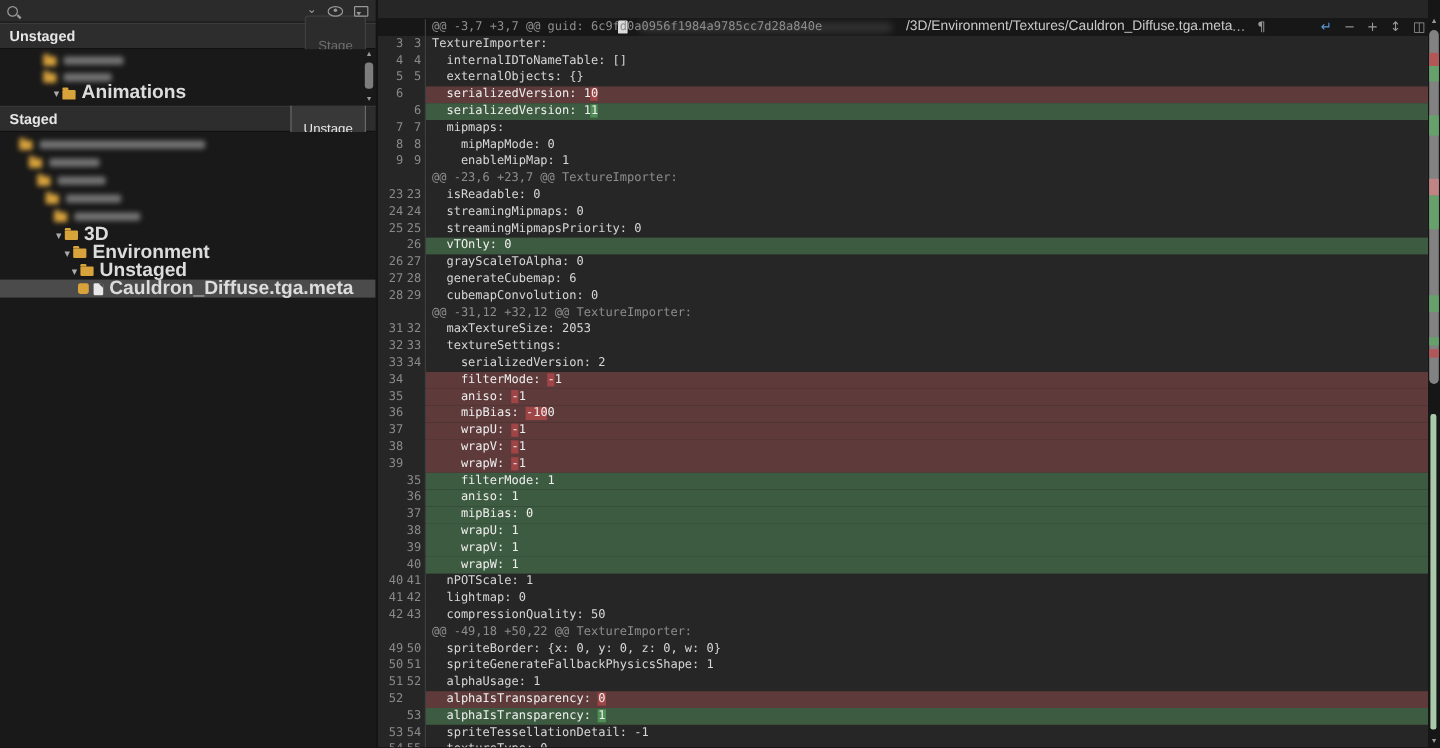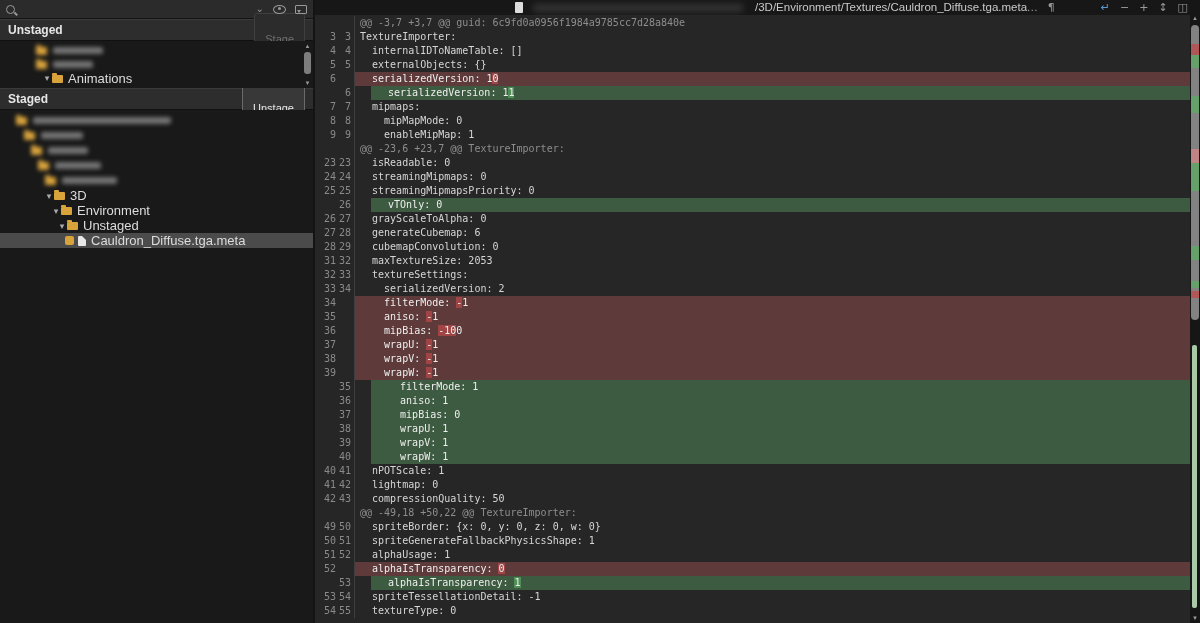--- a/index.html
+++ b/index.html
@@ -29,63 +29,63 @@
   .sec-title{font-size:12px;font-weight:bold;color:#e6e6e6;}
   .btn{margin-left:auto;font-size:11px;padding:19px 10px 2px;border-radius:3px;
        border:1px solid #6a6a6a;background:#383838;color:#e8e8e8;cursor:pointer;}
   .btn.disabled{border-color:#3f3f3f;background:#2c2c2c;color:#6f6f6f;}
 
   .tree{position:relative;background:#191919;overflow:hidden;}
   .tree.unstaged-list{height:47px;flex:none;padding-top:2px;box-sizing:border-box;}
   .tree.staged-list{flex:1;padding-top:3px;box-sizing:border-box;}
   .trow{height:14px;display:flex;align-items:center;box-sizing:border-box;}
   .staged-list .trow{height:15px;}
-  .trow .lbl{font-size:13px;color:#dcdcdc;margin-left:5px;white-space:nowrap;}
+  .trow .lbl{font-size:16px;color:#dcdcdc;margin-left:5px;white-space:nowrap;font-weight:bold;}
   .trow.sel{background:#4b4b4b;}
   .twist{color:#aaa;font-size:9px;width:10px;text-align:center;flex:none;}
   .fold{width:11px;height:8px;background:var(--folder);border-radius:1px;position:relative;flex:none;margin-top:1px;}
   .fold::before{content:"";position:absolute;top:-2px;left:0;width:5px;height:2px;
                 background:var(--folder);border-radius:1px 1px 0 0;}
   .ficon{width:8px;height:10px;background:#e8e8e8;border-radius:1px;flex:none;position:relative;margin-left:4px;}
   .ficon::after{content:"";position:absolute;right:0;top:0;border:2px solid #191919;
                 border-left-color:transparent;border-bottom-color:transparent;}
   .trow.sel .ficon::after{border-color:#4b4b4b;border-left-color:transparent;border-bottom-color:transparent;}
   .chk{width:9px;height:9px;background:var(--folder);border-radius:2px;flex:none;}
   .blurwrap{display:flex;align-items:center;filter:blur(2.2px);}
   .blob{height:7px;background:#8a8a8a;border-radius:2px;margin-left:6px;opacity:.8;}
 
   
   .mini-sb{position:absolute;right:1px;top:2px;width:9px;height:43px;}
   .mini-sb .ar{position:absolute;left:0;width:9px;text-align:center;font-size:6px;color:#999;line-height:6px;}
   .mini-sb .thumb{position:absolute;left:1px;top:9px;width:7px;height:22px;background:#7d7d7d;border-radius:3px;}
 
   
   .diffpane{position:absolute;left:315px;top:0;width:885px;height:623px;background:#262626;}
-  .titlebar{position:absolute;left:0;top:0;width:885px;height:15px;background:#171717;}
+  .titlebar{position:absolute;left:0;top:15px;width:885px;height:15px;background:#171717;}
   .titlebar .ficon2{position:absolute;left:200px;top:2px;width:8px;height:11px;background:#dcdcdc;border-radius:1px;}
   .titlebar .pathblur{position:absolute;left:218px;top:4px;width:210px;height:8px;background:#4a4a4a;
                       border-radius:2px;filter:blur(3px);opacity:.55;}
   .titlebar .path{position:absolute;left:440px;top:1px;font-size:11.5px;color:#c9c9c9;white-space:nowrap;}
   .titlebar .ticons{position:absolute;right:12px;top:0;height:15px;display:flex;align-items:center;}
   .ti{color:#9a9a9a;font-size:11px;line-height:15px;margin-left:10px;font-family:"DejaVu Sans",sans-serif;}
   .ti.blue{color:var(--accent);}
   .ti.gap{margin-left:46px;}
 
   .dlines{position:absolute;left:0;top:16px;width:875px;}
   .dl{display:flex;height:14px;line-height:14px;}
   .gut{flex:none;font-family:"DejaVu Sans Mono",monospace;font-size:10px;color:#8a8a8a;
        text-align:right;box-sizing:border-box;}
   .gut.old{width:23px;padding-right:2px;}
   .gut.new{width:16px;padding-right:3px;}
   .vsep{flex:none;width:1px;background:#3e3e3e;}
   .code{flex:1;white-space:pre;font-family:"DejaVu Sans Mono",monospace;font-size:10px;
         color:#d6d6d6;padding-left:5px;overflow:hidden;}
   .dl.hunk .code{color:#8d8d8d;}
   .dl.del .code{background:var(--removed-bg);color:#eee;}
-  .dl.add .code{background:var(--added-bg);color:#eee;margin-left:16px;}
+  .dl.add .code{background:var(--added-bg);color:#eee;}
   .dl.del .hl{background:var(--removed-hl);}
   .dl.add .hl{background:var(--added-hl);}
 
   
   .vsb{position:absolute;right:0;top:0;width:10px;height:623px;background:#161616;}
   .vsb .ar{position:absolute;left:0;width:10px;text-align:center;font-size:6px;color:#9a9a9a;line-height:7px;}
   .vsb .thumb{position:absolute;left:1px;top:25px;width:8px;height:295px;background:#828282;border-radius:4px;}
   .mark{position:absolute;left:1px;width:8px;}
 </style>
 </head>
@@ -306,20 +306,26 @@
           <span class="gut new">28</span>
           <span class="vsep"></span>
           <span class="code"><span>  generateCubemap: 6</span></span>
         </div>
         <div class="dl ctx">
           <span class="gut old">28</span>
           <span class="gut new">29</span>
           <span class="vsep"></span>
           <span class="code"><span>  cubemapConvolution: 0</span></span>
         </div>
+        <div class="dl hunk">
+          <span class="gut old"></span>
+          <span class="gut new"></span>
+          <span class="vsep"></span>
+          <span class="code"><span>@@ -31,12 +32,12 @@ TextureImporter:</span></span>
+        </div>
         <div class="dl ctx">
           <span class="gut old">31</span>
           <span class="gut new">32</span>
           <span class="vsep"></span>
           <span class="code"><span>  maxTextureSize: 2053</span></span>
         </div>
         <div class="dl ctx">
           <span class="gut old">32</span>
           <span class="gut new">33</span>
           <span class="vsep"></span>

